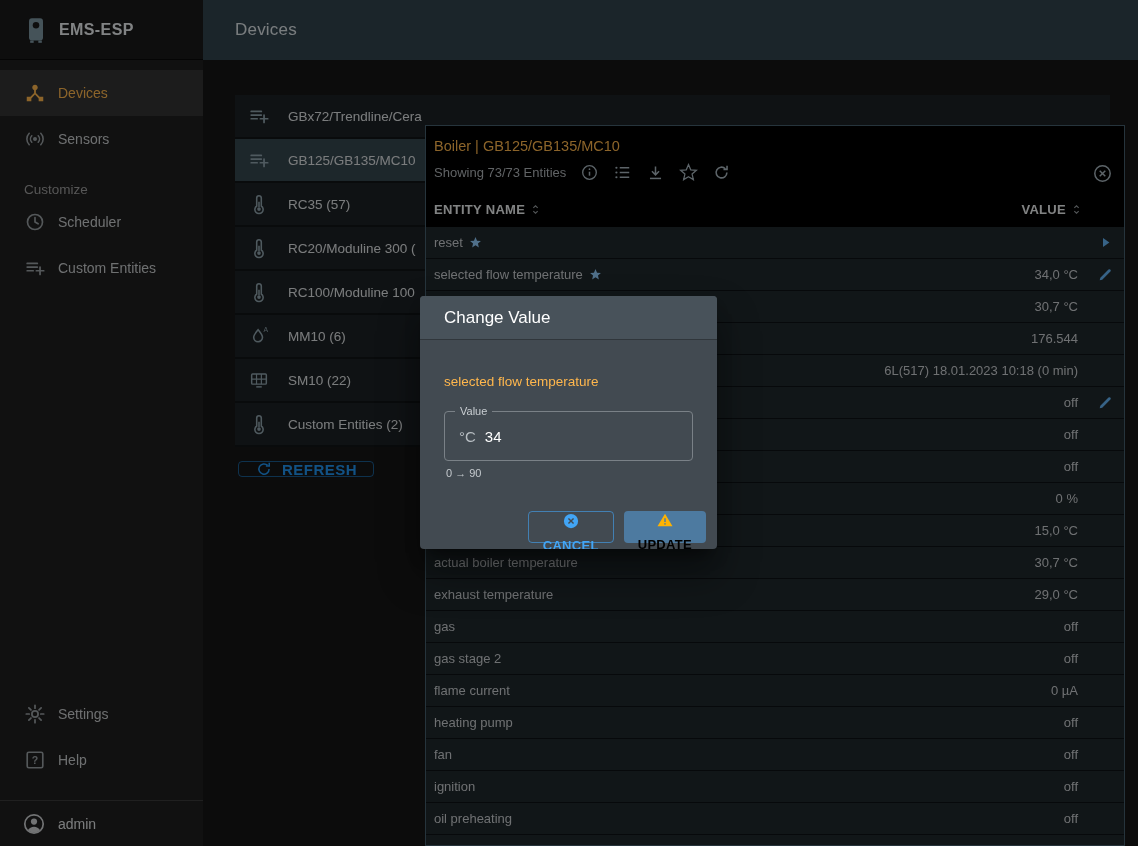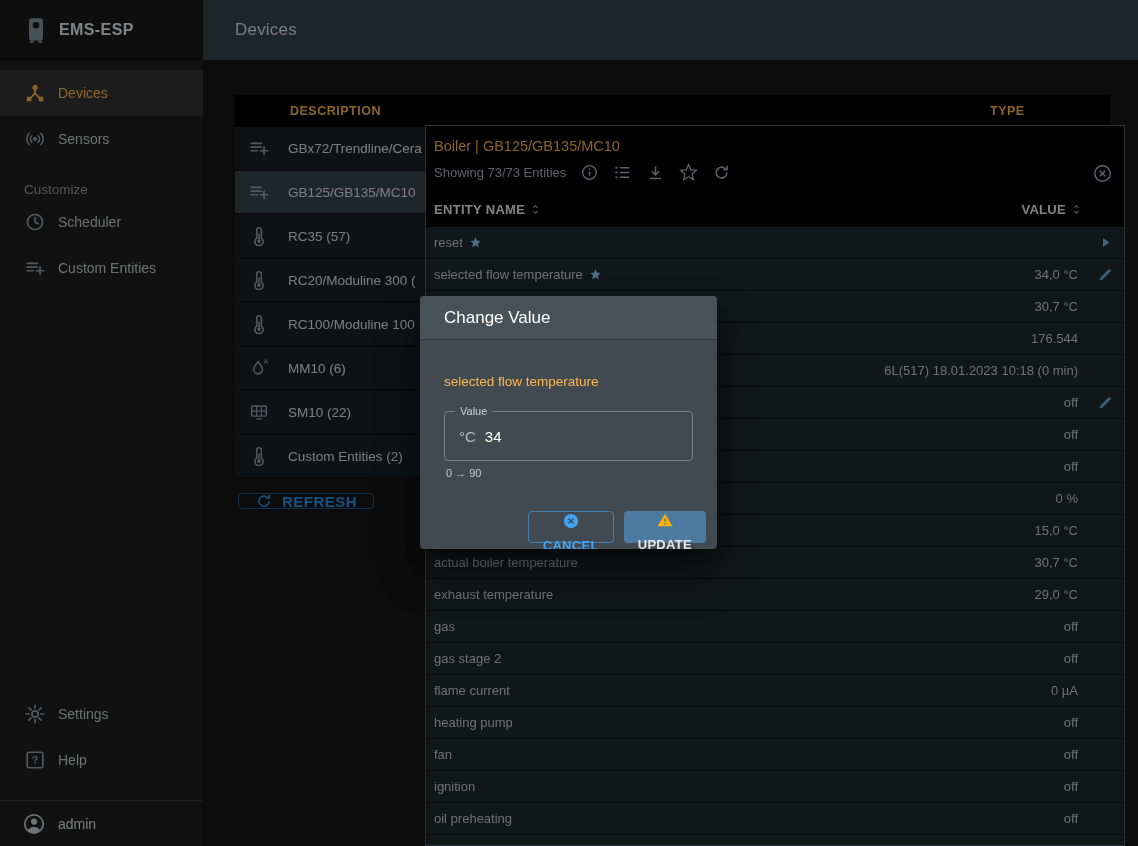--- a/index.html
+++ b/index.html
@@ -85,21 +85,21 @@
     display:flex; align-items:center; padding:0 14px; gap:9px; cursor:text; }
   .field-label { position:absolute; top:-7px; left:10px; background:var(--modal-bg,#424a51);
     padding:0 5px; font-size:11px; color:#c9ced2; }
   .field-unit { color:#b7bdc2; font-size:15px; }
   .field-value { color:#fff; font-size:15px; }
   .helper { margin:6px 0 0 2px; font-size:11px; color:#c4c9cd; }
   .modal-actions { display:flex; justify-content:flex-end; gap:10px; padding:32px 11px 6px 0; }
   .btn { display:inline-flex; align-items:center; gap:8px; height:32px; padding:0 14px;
     border-radius:4px; font-size:13px; font-weight:bold; letter-spacing:.3px; cursor:pointer;flex-direction:column; }
   .btn-cancel { border:1px solid rgba(66,165,245,.6); color:#42a5f5; background:transparent; }
-  .btn-update { background:var(--update-btn-bg,#4d7aa0); color:#e5e5e5; border:none; }
+  .btn-update { background:var(--update-btn-bg,#4d7aa0); color:#000000; border:none; }
   .btn .btn-ic { width:18px; height:18px; }
   .btn-update .btn-ic { color:var(--warning,#ffb300); }
 
   .icon svg, .logo svg, .nav-ic svg, .dev-ic svg, .ep-tool svg, .ep-close svg,
   .sort-ic svg, .fav svg, .act svg, .btn-ic svg { width:100%; height:100%; display:block; }
 </style>
 </head>
 <body>
 
 <div class="stage">
@@ -188,24 +188,20 @@
       </div>
     </div>
   </div>
 
   <div class="appbar">
     <span class="page-title">Devices</span>
   </div>
 
   <div class="main">
     <div class="devices-table">
-      <div class="dt-header">
-        <span class="dt-h desc">DESCRIPTION</span>
-        <span class="dt-h type">TYPE</span>
-      </div>
       <div id="device-rows">
           <div class="dt-row">
             <span class="dev-ic icon">
               <svg viewBox="0 0 24 24">
                 <path d="M3.5 7h11M3.5 11h11M3.5 15h6.5M17.5 11v8M13.5 15h8" stroke="currentColor" stroke-width="1.9" fill="none" stroke-linecap="round"></path>
               </svg>
             </span>
             <span class="dt-label">GBx72/Trendline/Cera</span>
           </div>
           <div class="dt-row selected">

